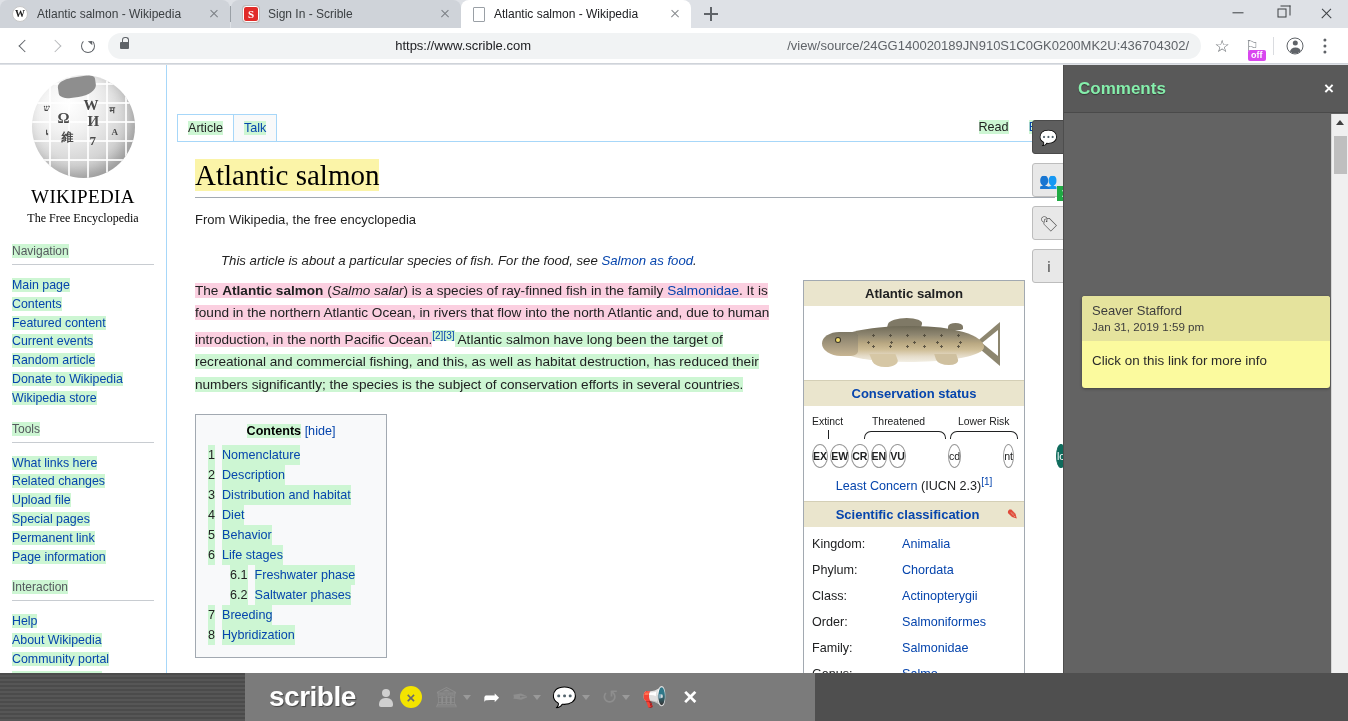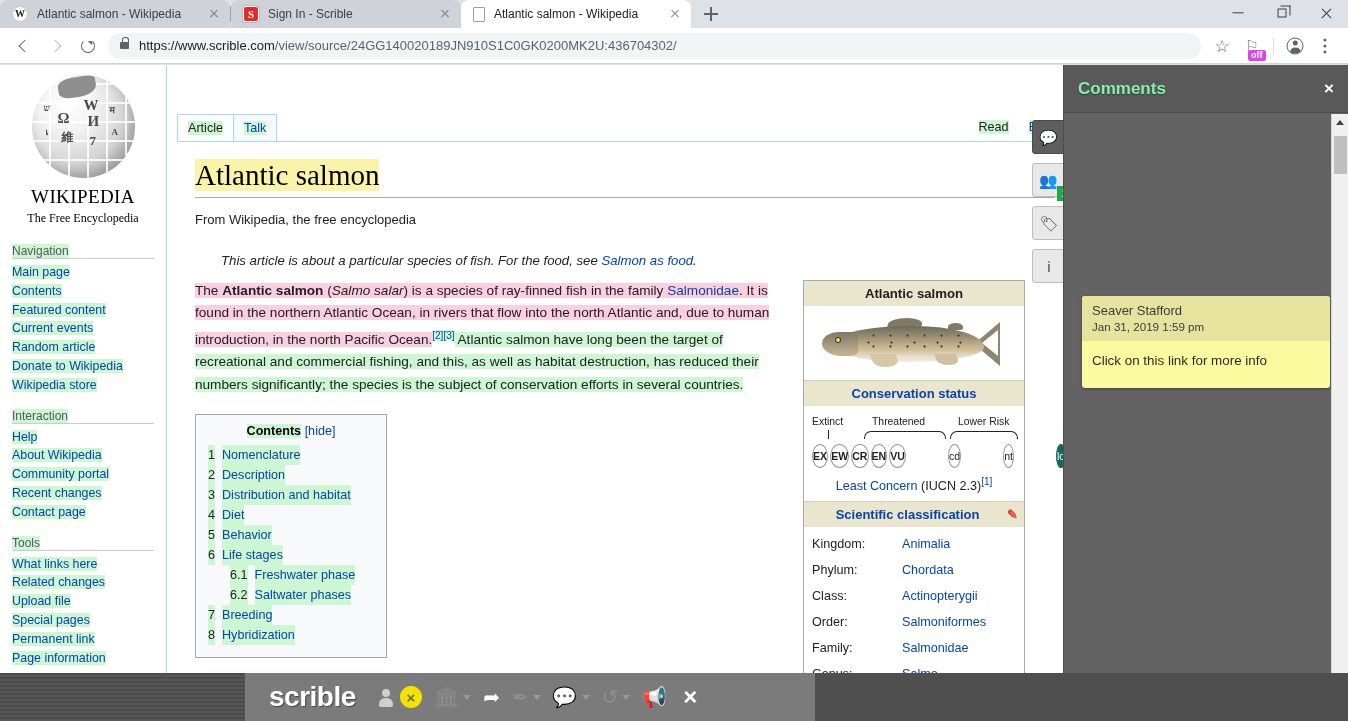--- a/index.html
+++ b/index.html
@@ -122,21 +122,21 @@
   }
   .reload::after {
     content: ''; position: absolute; right: -1px; top: -2px;
     border: 3.5px solid transparent; border-bottom-color: #5f6368;
     transform: rotate(40deg);
   }
   .omnibox {
     flex: 1; height: 26px; margin: 0 6px 0 4px;
     background: #f1f3f4; border-radius: 13px;
     display: flex; align-items: center; padding: 0 12px;
-    font-size: 13px; color: #202124; overflow: hidden;
+    font-size: 13px; color: #202124; overflow: hidden; justify-content: space-between;
   }
   .lock {
     width: 9px; height: 7px; background: #5f6368;
     border-radius: 1px; position: relative; margin-right: 10px; flex: none;
   }
   .lock::before {
     content: ''; position: absolute; left: 1.6px; top: -5px;
     width: 5.8px; height: 6px;
     border: 1.6px solid #5f6368; border-bottom: none;
     border-radius: 3px 3px 0 0;
@@ -223,21 +223,21 @@
     font-size: 19px; letter-spacing: .4px; color: #000;
     margin-top: 8px;
   }
   .tagline {
     font-family: "Liberation Serif", serif;
     font-size: 12px; color: #000; margin-top: 3px;
   }
   .portal { margin: 18px 0 0 12px; width: 142px; }
   .portal h3 {
     font-size: 12px; font-weight: normal; color: #54595d;
-    padding-bottom: 0; margin-bottom: 4px;
+    padding-bottom: 6px; margin-bottom: 11px;
     border-bottom: 1px solid #c8ccd1;
   }
   .portal h3 span { background: #cdf6d3; }
   .portal ul { list-style: none; }
   .portal li { font-size: 12.4px; line-height: 18.8px; }
   .portal li a { color: #0645ad; text-decoration: none; background: #cdf6d3; }
   .portal + .portal { margin-top: 14px; }
 
   .wiki-rule {
     position: absolute; left: 166px; top: 0; bottom: 0;
@@ -673,39 +673,39 @@
           <li><a>Contents</a></li>
           <li><a>Featured content</a></li>
           <li><a>Current events</a></li>
           <li><a>Random article</a></li>
           <li><a>Donate to Wikipedia</a></li>
           <li><a>Wikipedia store</a></li>
         </ul>
       </div>
 
       <div class="portal">
-        <h3><span>Interaction</span></h3>
-        <ul>
-          <li><a>Help</a></li>
-          <li><a>About Wikipedia</a></li>
-          <li><a>Community portal</a></li>
-          <li><a>Recent changes</a></li>
-          <li><a>Contact page</a></li>
-        </ul>
-      </div>
-
-      <div class="portal">
         <h3><span>Tools</span></h3>
         <ul>
           <li><a>What links here</a></li>
           <li><a>Related changes</a></li>
           <li><a>Upload file</a></li>
           <li><a>Special pages</a></li>
           <li><a>Permanent link</a></li>
           <li><a>Page information</a></li>
+        </ul>
+      </div>
+
+      <div class="portal">
+        <h3><span>Interaction</span></h3>
+        <ul>
+          <li><a>Help</a></li>
+          <li><a>About Wikipedia</a></li>
+          <li><a>Community portal</a></li>
+          <li><a>Recent changes</a></li>
+          <li><a>Contact page</a></li>
         </ul>
       </div>
     </div>
     <div class="wiki-rule"></div>
 
     <div class="wiki-main">
 
       <div class="userline">
         <span class="pin"></span><span class="hl">Not logged</span>
       </div>

